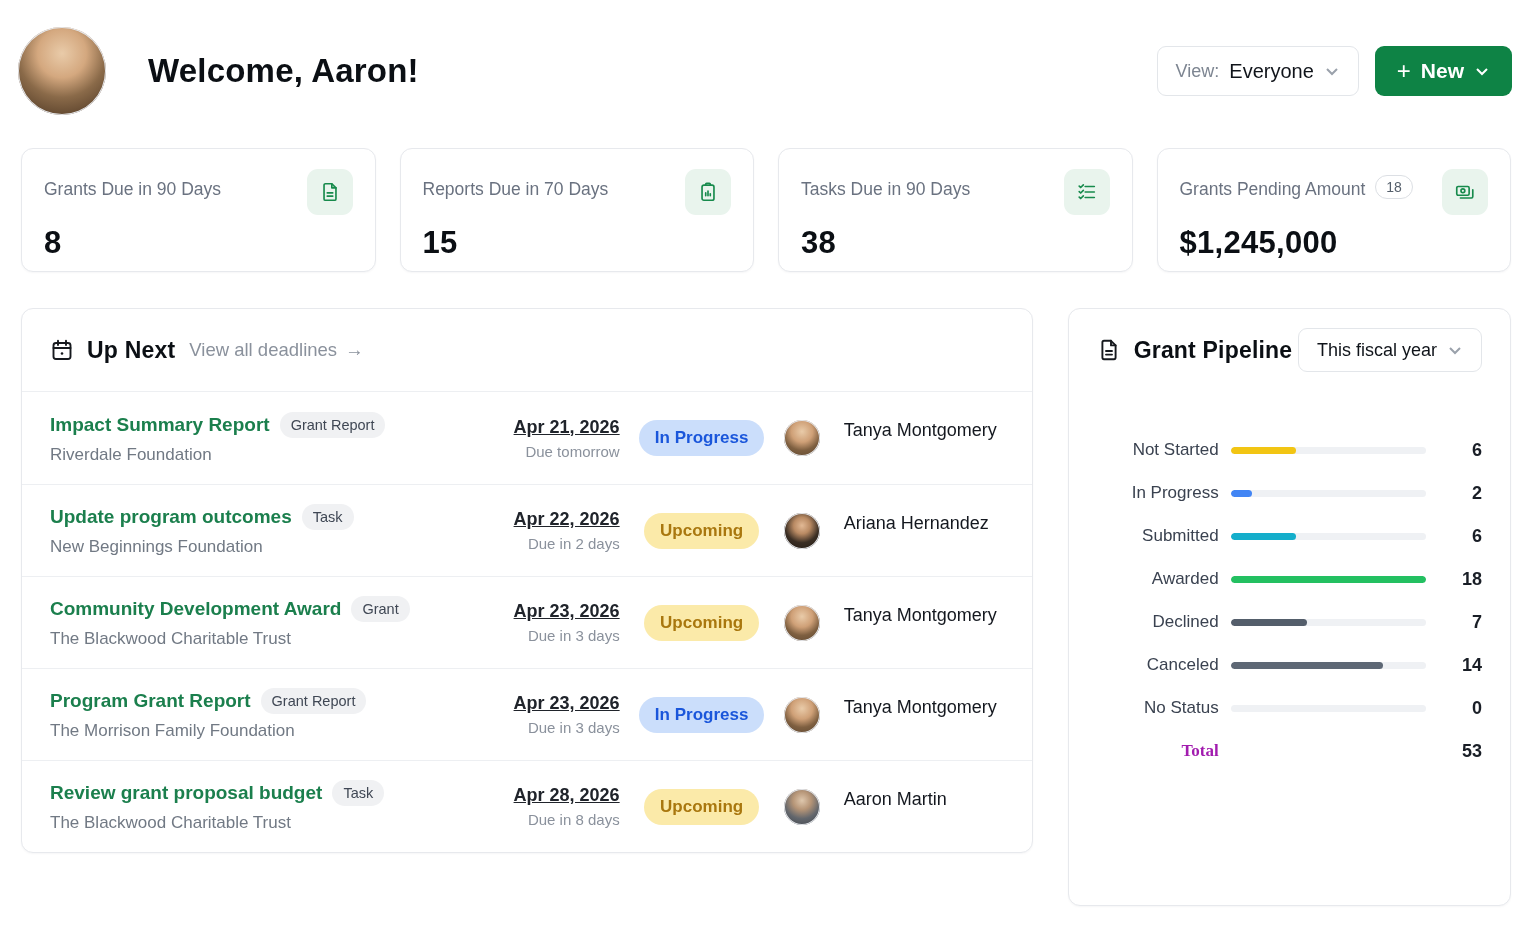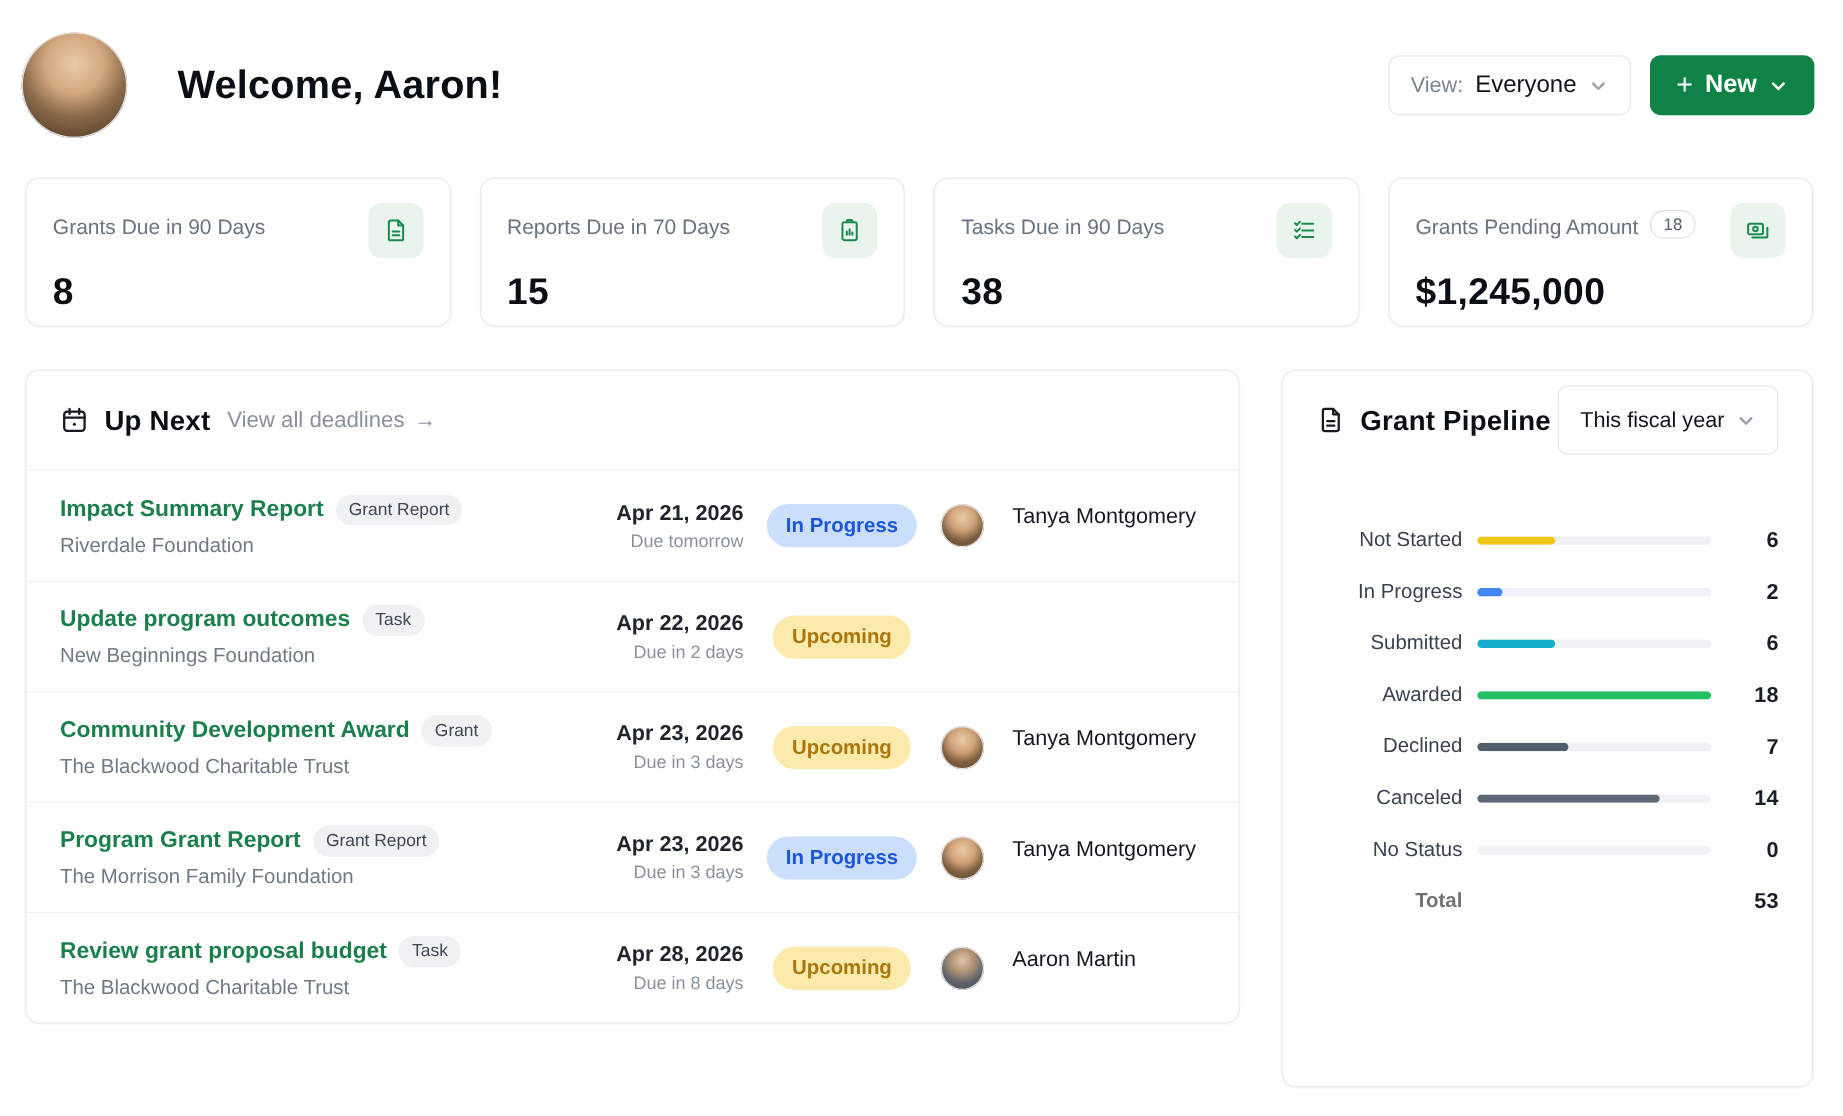--- a/index.html
+++ b/index.html
@@ -51,42 +51,42 @@
 
   
   .row { display:grid; grid-template-columns:1fr 120px 140px 220px; column-gap:12px;
     align-items:center; height:92px; padding:0 28px; }
   .row + .row { border-top:1px solid #edeff2; }
   .title-line { display:flex; align-items:center; gap:10px; min-width:0; }
   .row-title { font-size:19px; font-weight:600; color:#1b7f4d; text-decoration:none; white-space:nowrap; cursor:pointer; }
   .tag { background:#f0f1f3; color:#3f4754; font-size:14.5px; font-weight:500; padding:5px 11px; border-radius:999px; white-space:nowrap; }
   .row-org { font-size:17px; color:#717984; margin-top:7px; }
   .cell-date { text-align:right; }
-  .date { font-size:18px; font-weight:600; color:#20242b; }
+  .date { font-size:18px; font-weight:600; color:#20242b;text-decoration:underline; }
   .due { font-size:15px; color:#8a919c; margin-top:5px; }
   .cell-status { display:flex; justify-content:center; }
   .badge { font-size:17px; font-weight:600; padding:8px 16px; border-radius:999px; white-space:nowrap; }
   .badge.progress { background:#cbdefb; color:#1a56db; }
   .badge.upcoming { background:#fbeaa9; color:#a9770e; }
   .cell-person { display:flex; align-items:flex-start; gap:24px; }
   .avatar-sm { width:36px; height:36px; border-radius:50%; flex:0 0 auto; box-shadow:0 0 0 1px #e4e6ea inset; }
   .av-tanya { background:radial-gradient(circle at 50% 32%, #e9cba9 0%, #cfa077 35%, #7e5f40 62%, #5a452f 100%); }
   .av-ariana { background:radial-gradient(circle at 50% 35%, #e2b995 0%, #b98a63 28%, #3a2e24 58%, #1f1811 100%); }
   .av-aaron { background:radial-gradient(circle at 50% 32%, #dec7ad 0%, #b69577 30%, #62666c 60%, #3d4249 100%); }
   .person { font-size:18px; color:#14181f; }
 
   
   .p-rows { padding:46px 28px 0 28px; }
   .p-row { display:grid; grid-template-columns:122px 1fr 44px; column-gap:12px; align-items:center; height:26px; margin-bottom:17px; }
   .p-label { font-size:17px; color:#3a4250; white-space:nowrap;text-align:right; }
   .p-track { height:7px; background:#eff1f4; border-radius:4px; overflow:hidden; }
   .p-fill { display:block; height:100%; border-radius:4px; }
   .p-value { font-size:18px; font-weight:600; color:#191e26; text-align:right; }
   .p-row.total { margin-top:6px; }
-  .p-row.total .p-label { font-weight:700; color:#737373; }
+  .p-row.total .p-label { font-weight:700; color:#a21caf;font-family:Liberation Serif, serif; }
   .p-row.total .p-value { font-weight:700; }
 </style>
 </head>
 <body>
 
 <div class="page">
 
   <header class="topbar">
     <div class="avatar-lg"></div>
     <h1 class="welcome">Welcome, Aaron!</h1>
@@ -216,20 +216,24 @@
           </div>
           <div class="row-org">New Beginnings Foundation</div>
         </div>
         <div class="cell-date">
           <div class="date">Apr 22, 2026</div>
           <div class="due">Due in 2 days</div>
         </div>
         <div class="cell-status">
             <span class="badge upcoming">Upcoming</span>
           </div>
+        <div class="cell-person">
+          <span class="avatar-sm av-ariana"></span>
+          <span class="person">Ariana Hernandez</span>
+        </div>
       </div>
 
       <div class="row">
         <div class="cell-main">
           <div class="title-line">
             <a class="row-title">Community Development Award</a>
             <span class="tag">Grant</span>
           </div>
           <div class="row-org">The Blackwood Charitable Trust</div>
         </div>
@@ -290,21 +294,21 @@
     </div>
 
     <div class="panel pipeline">
       <div class="panel-head">
         <svg class="head-icon" viewBox="0 0 24 24">
             <path d="M14 2.8H7a1.6 1.6 0 0 0-1.6 1.6v15.2A1.6 1.6 0 0 0 7 21.2h10a1.6 1.6 0 0 0 1.6-1.6V7.4z"></path>
             <path d="M14 2.8v4.6h4.6"></path>
             <path d="M9 13h6M9 16.6h6"></path>
           </svg>
         <span class="panel-title">Grant Pipeline</span>
-        <button class="view-select" style="margin-left:auto;height:58px;">
+        <button class="view-select" style="margin-left:auto;height:44px;">
           <span class="strong" style="font-size:18px;font-weight:400;">This fiscal year</span>
           <svg class="chev" viewBox="0 0 16 16">
               <path d="M3 6l5 5 5-5"></path>
             </svg>
         </button>
       </div>
 
       <div class="p-rows">
         <div class="p-row">
           <span class="p-label">Not Started</span>

